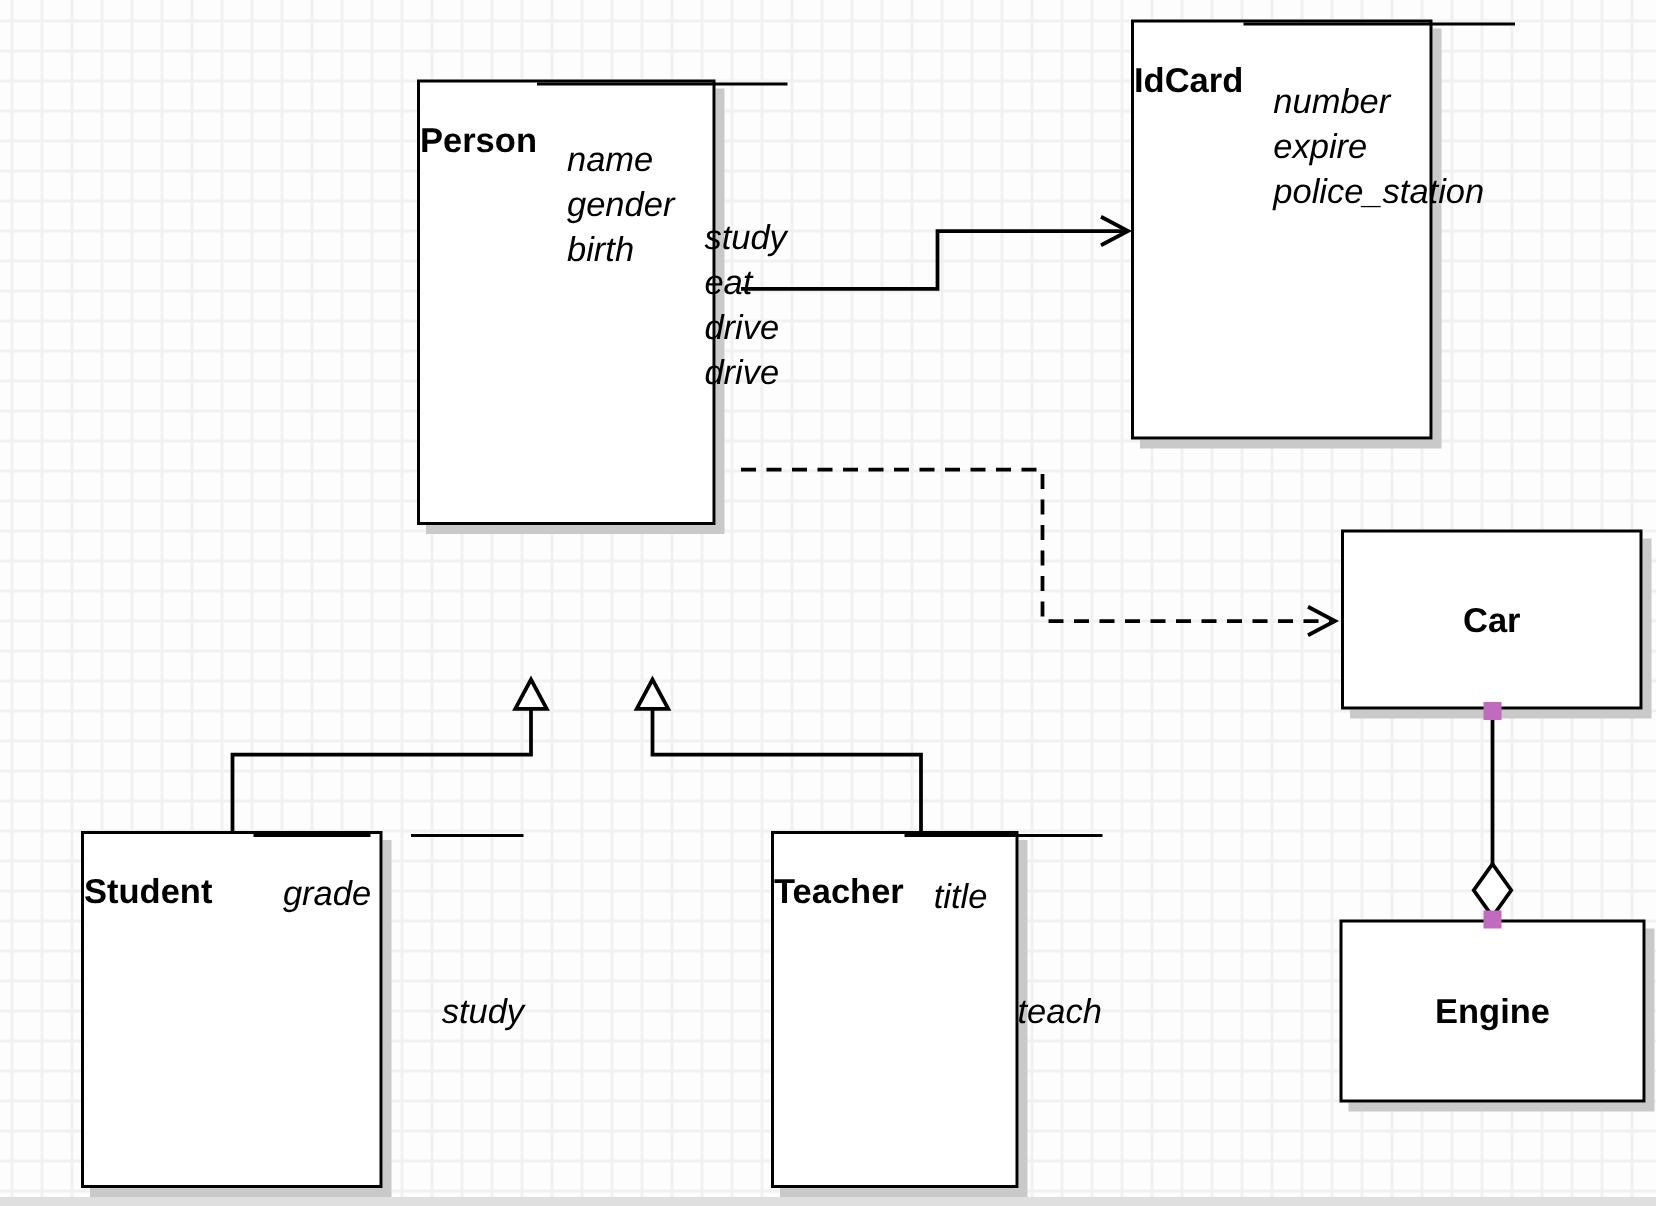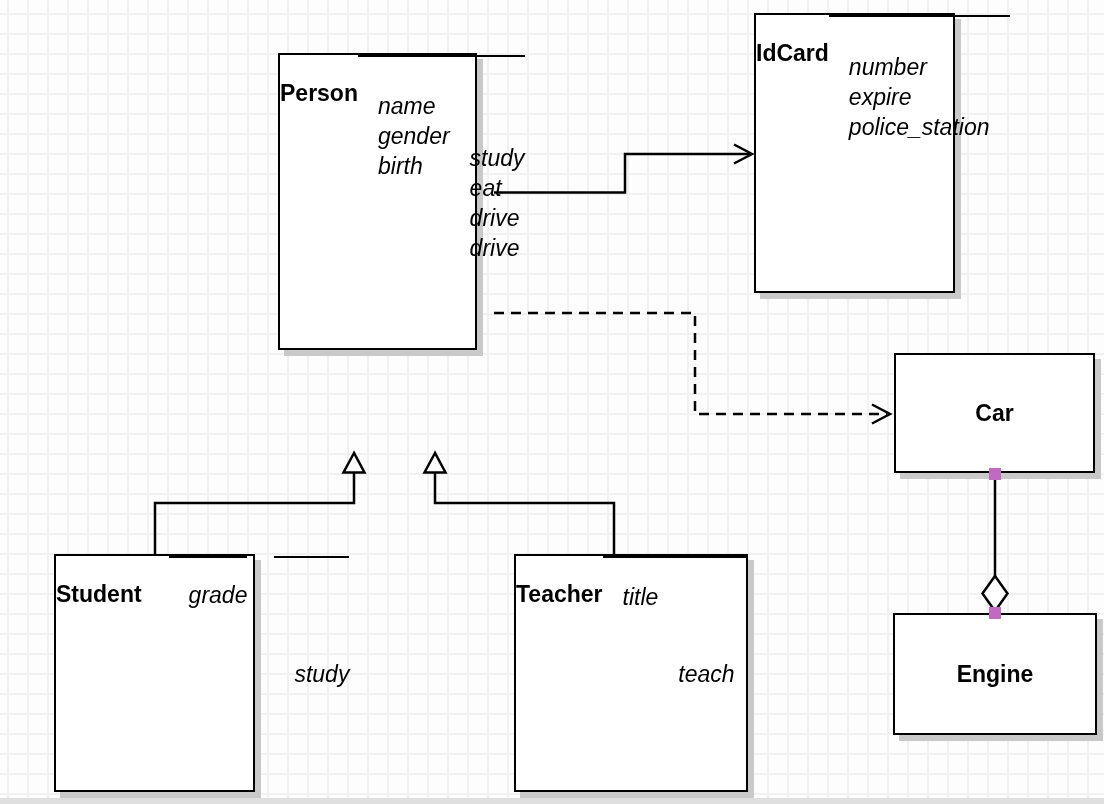--- a/index.html
+++ b/index.html
@@ -50,21 +50,21 @@
   #box-person  .uml-title   { height:77.5px; }
   #box-person  .attrs       { height:160px; }
   #box-idcard  { left:754px; top:13px;  width:201px; height:280px; }
   #box-idcard  .uml-title   { height:77.5px; }
   #box-idcard  .attrs       { height:161px; }
   #box-car     { left:894px; top:353px; width:201px; height:120px; }
   #box-engine  { left:893px; top:613px; width:204px; height:122px; }
   #box-student { left:54px;  top:554px; width:201px; height:238px;gap:27px; }
   #box-student .uml-title   { height:77.5px; }
   #box-student .attrs       { height:76px; }
-  #box-teacher { left:514px; top:554px; width:234px; height:238px; }
+  #box-teacher { left:514px; top:554px; width:165px; height:238px; }
   #box-teacher .uml-title   { height:77.5px; }
   #box-teacher .attrs       { height:80px; }
 </style>
 </head>
 <body>
 
 <div id="canvas">
 
   <div id="bottom-strip"></div>
 

